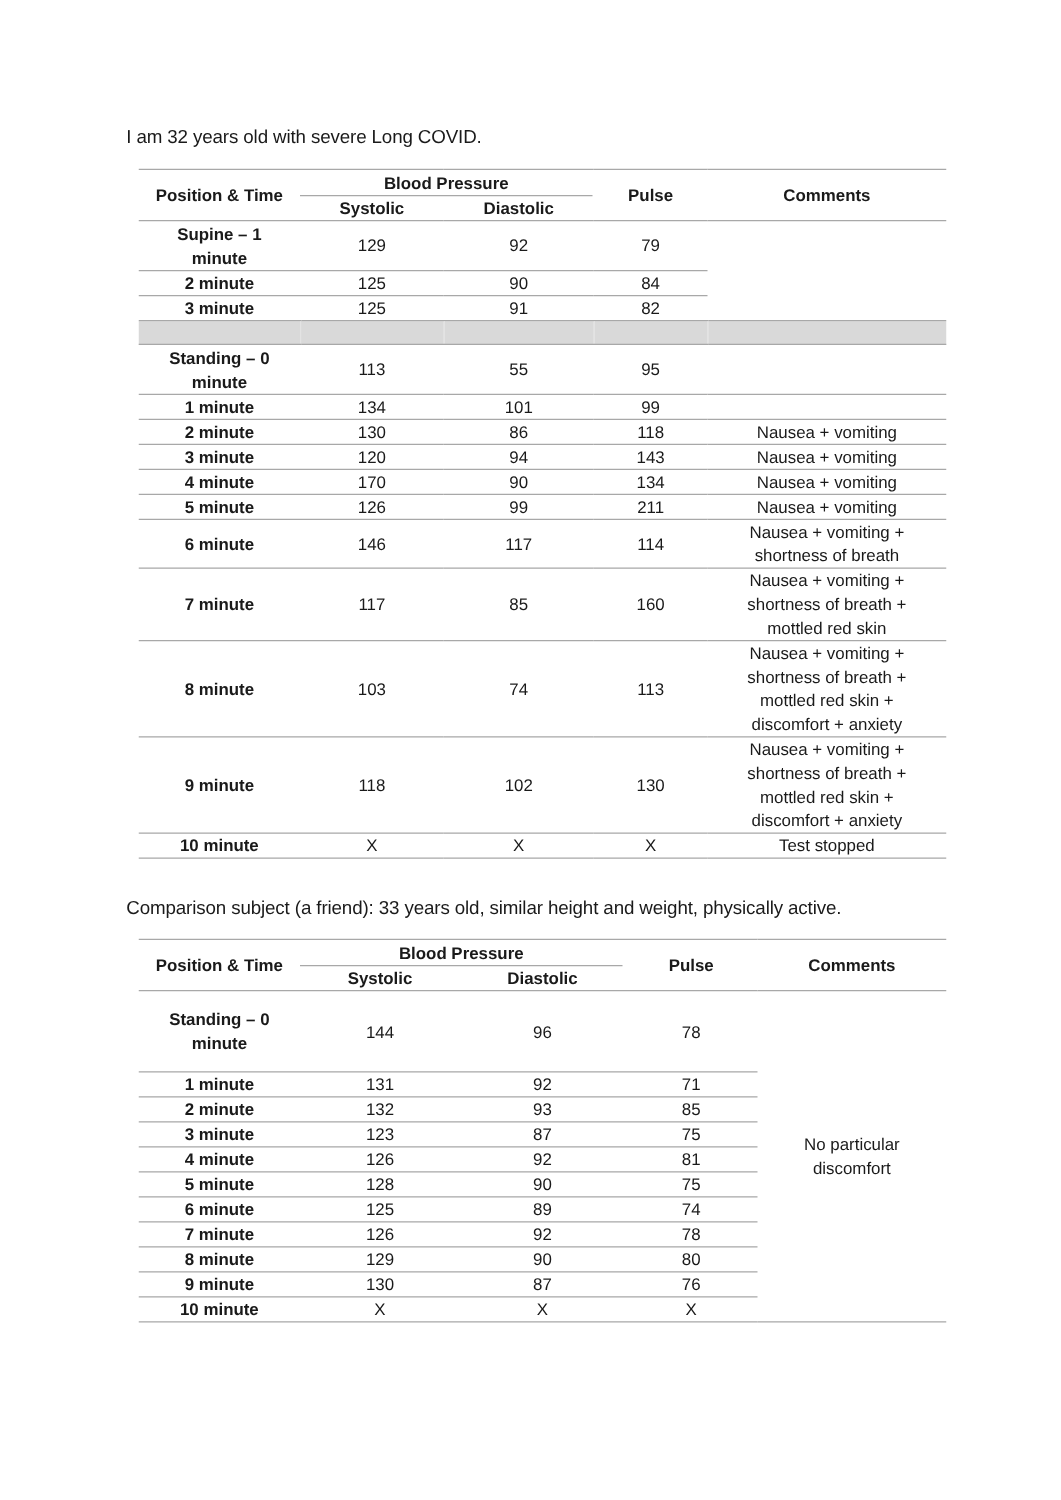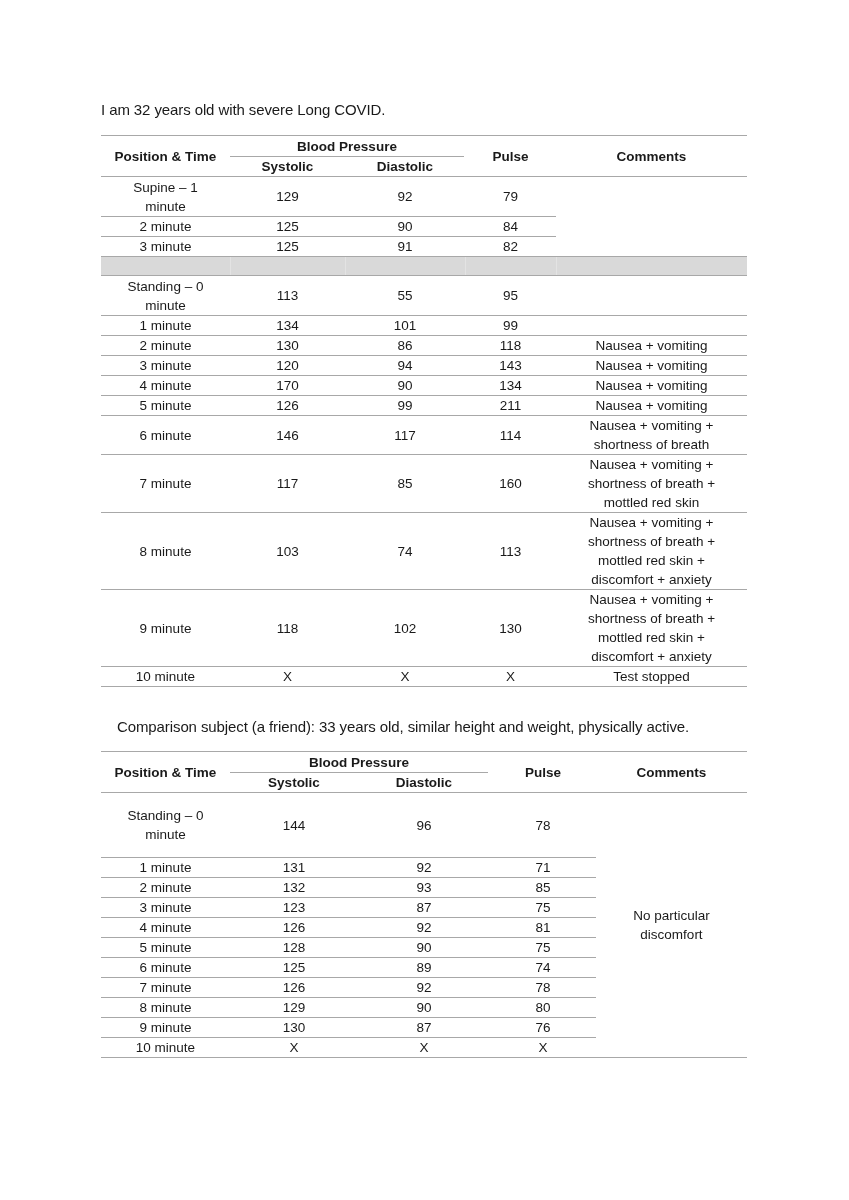--- a/index.html
+++ b/index.html
@@ -6,32 +6,32 @@
     body {
       width: 849px; height: 1200px; position: relative; overflow: hidden;
       font-family: "Liberation Sans", "DejaVu Sans", sans-serif;
       color: #1a1a1a;
     }
     .intro {
       position: absolute; left: 101px; font-size: 15px; letter-spacing: -0.1px;
       white-space: nowrap;
     }
     table.bp {
-      position: absolute; left: 101px; width: 646px;
+      position: absolute; left: 111px; width: 646px;
       border-collapse: collapse; table-layout: fixed; font-size: 13.5px;
     }
     table.bp td, table.bp th {
       text-align: center; vertical-align: middle; padding: 0; line-height: 19px;
     }
     table.bp th { font-weight: bold; }
     .top-rule { border-top: 1.5px solid #a8a8a8; }
     .head-bottom { border-bottom: 1.5px solid #a8a8a8; }
     .bp-group { border-bottom: 1.5px solid #a8a8a8; }
     .sub-head { font-weight: normal; }
-    .pos { font-weight: normal; }
+    .pos { font-weight: bold; }
     .row-line { border-bottom: 1.2px solid #a8a8a8; }
     .sep-row td { background: #d9d9d9; height: 18px; border-bottom: 1.5px solid #a8a8a8; border-top: 1.5px solid #a8a8a8;}
     .sep-row td + td { border-left: 1px solid #e3e3e3; }
   </style>
 </head>
 <body>
 
 <div class="intro" style="top:101px;">I am 32 years old with severe Long COVID.</div>
 
 <table class="bp" style="top:135px;">
@@ -156,21 +156,21 @@
       <tr>
         <td class="pos row-line" style="height:19px">10 minute</td>
         <td class="row-line">X</td>
         <td class="row-line">X</td>
         <td class="row-line">X</td>
         <td class="row-line" style="padding:0 20px">Test stopped</td>
       </tr>
     </tbody>
 </table>
 
-<div class="intro" style="top:718px;margin-left:16px;">Comparison subject (a friend): 33 years old, similar height and weight, physically active.</div>
+<div class="intro" style="top:718px;">Comparison subject (a friend): 33 years old, similar height and weight, physically active.</div>
 
 <table class="bp" style="top:751px;">
   <colgroup>
     <col style="width:129px">
       <col style="width:128px">
       <col style="width:132px">
       <col style="width:106px">
       <col style="width:151px">
   </colgroup>
   <thead>

